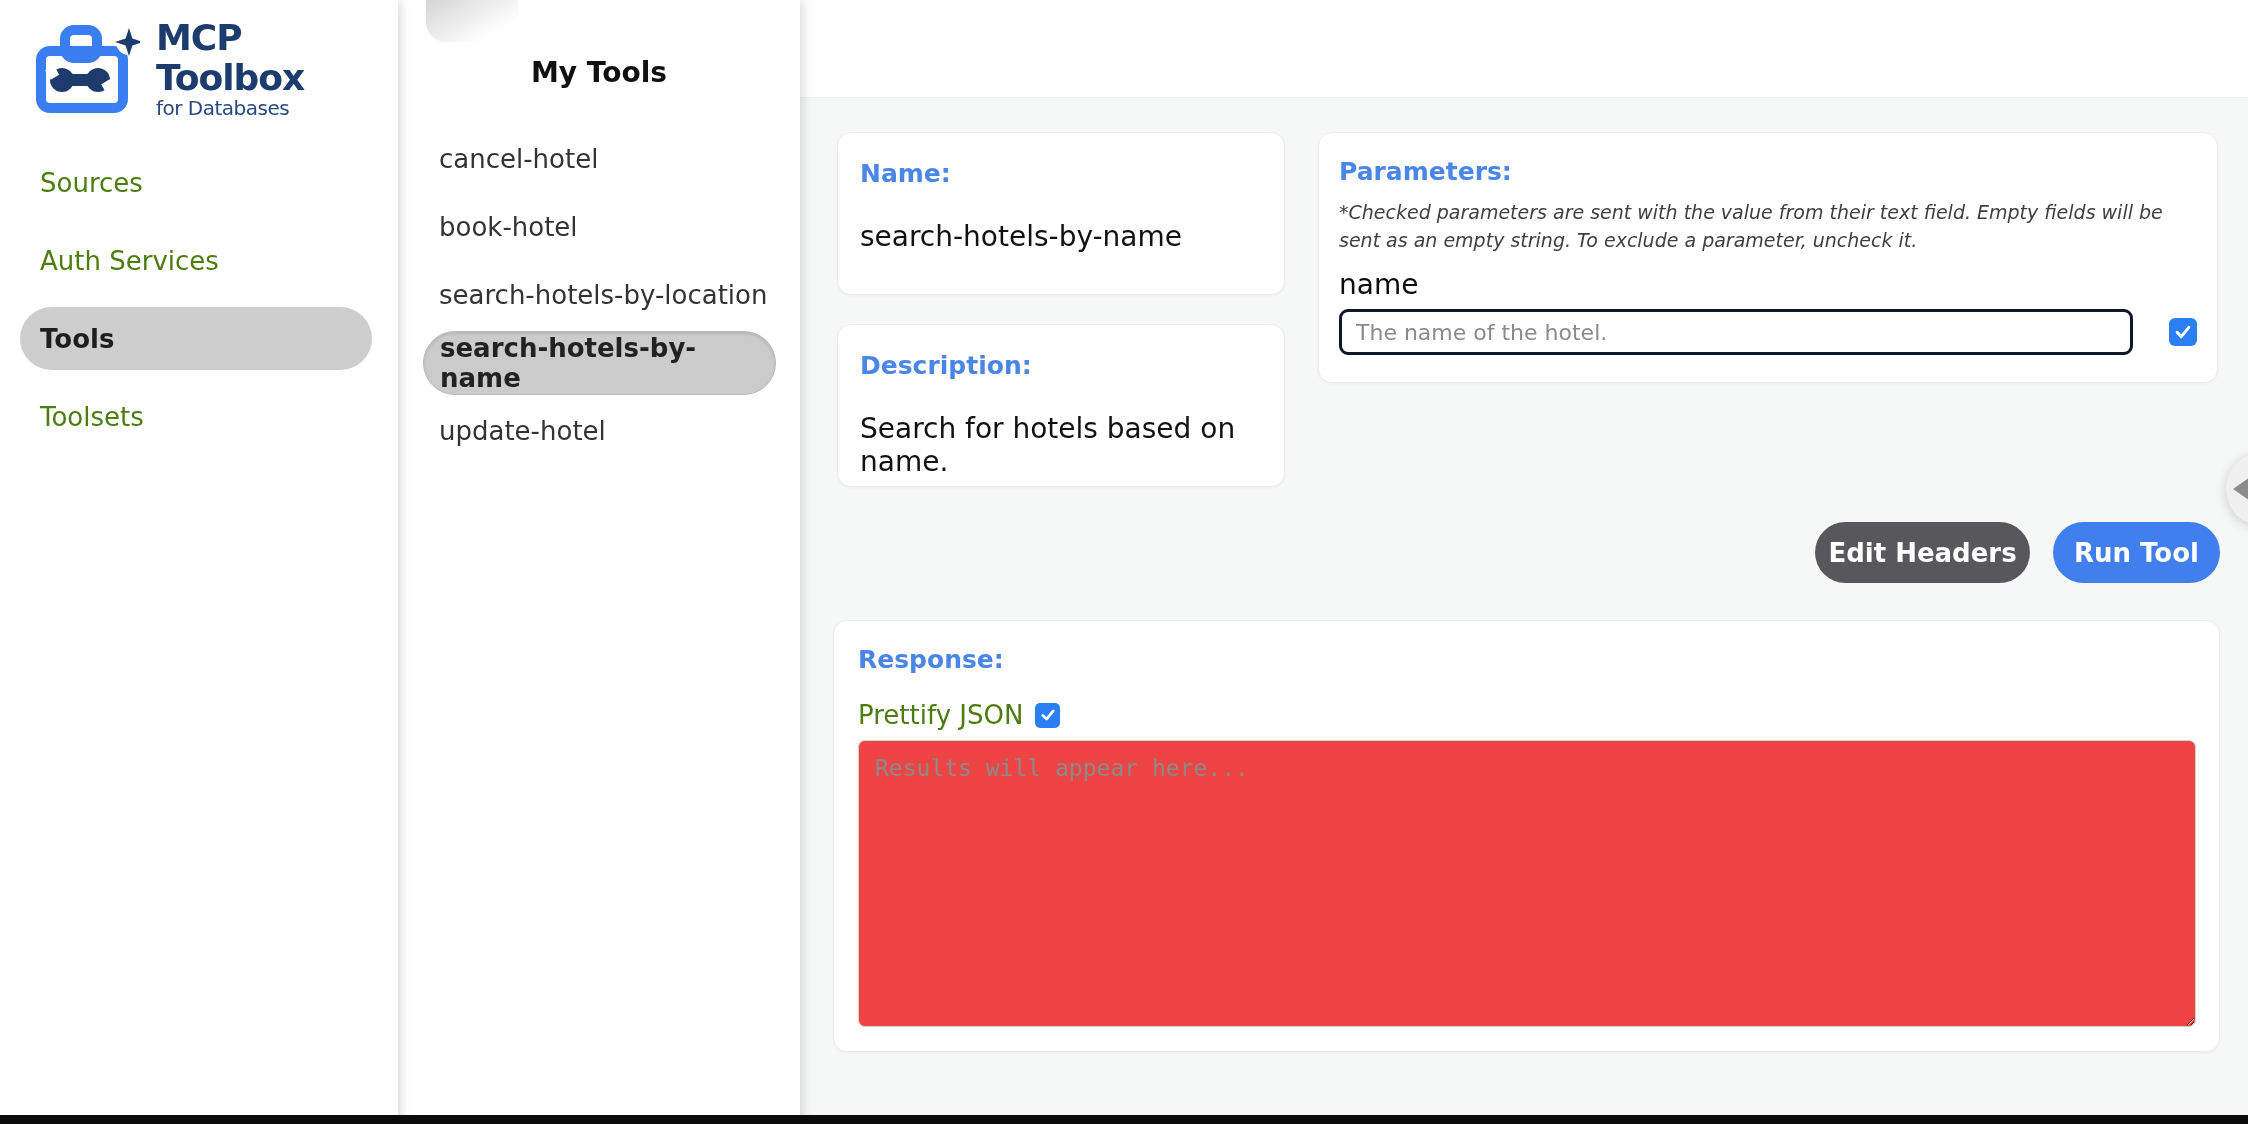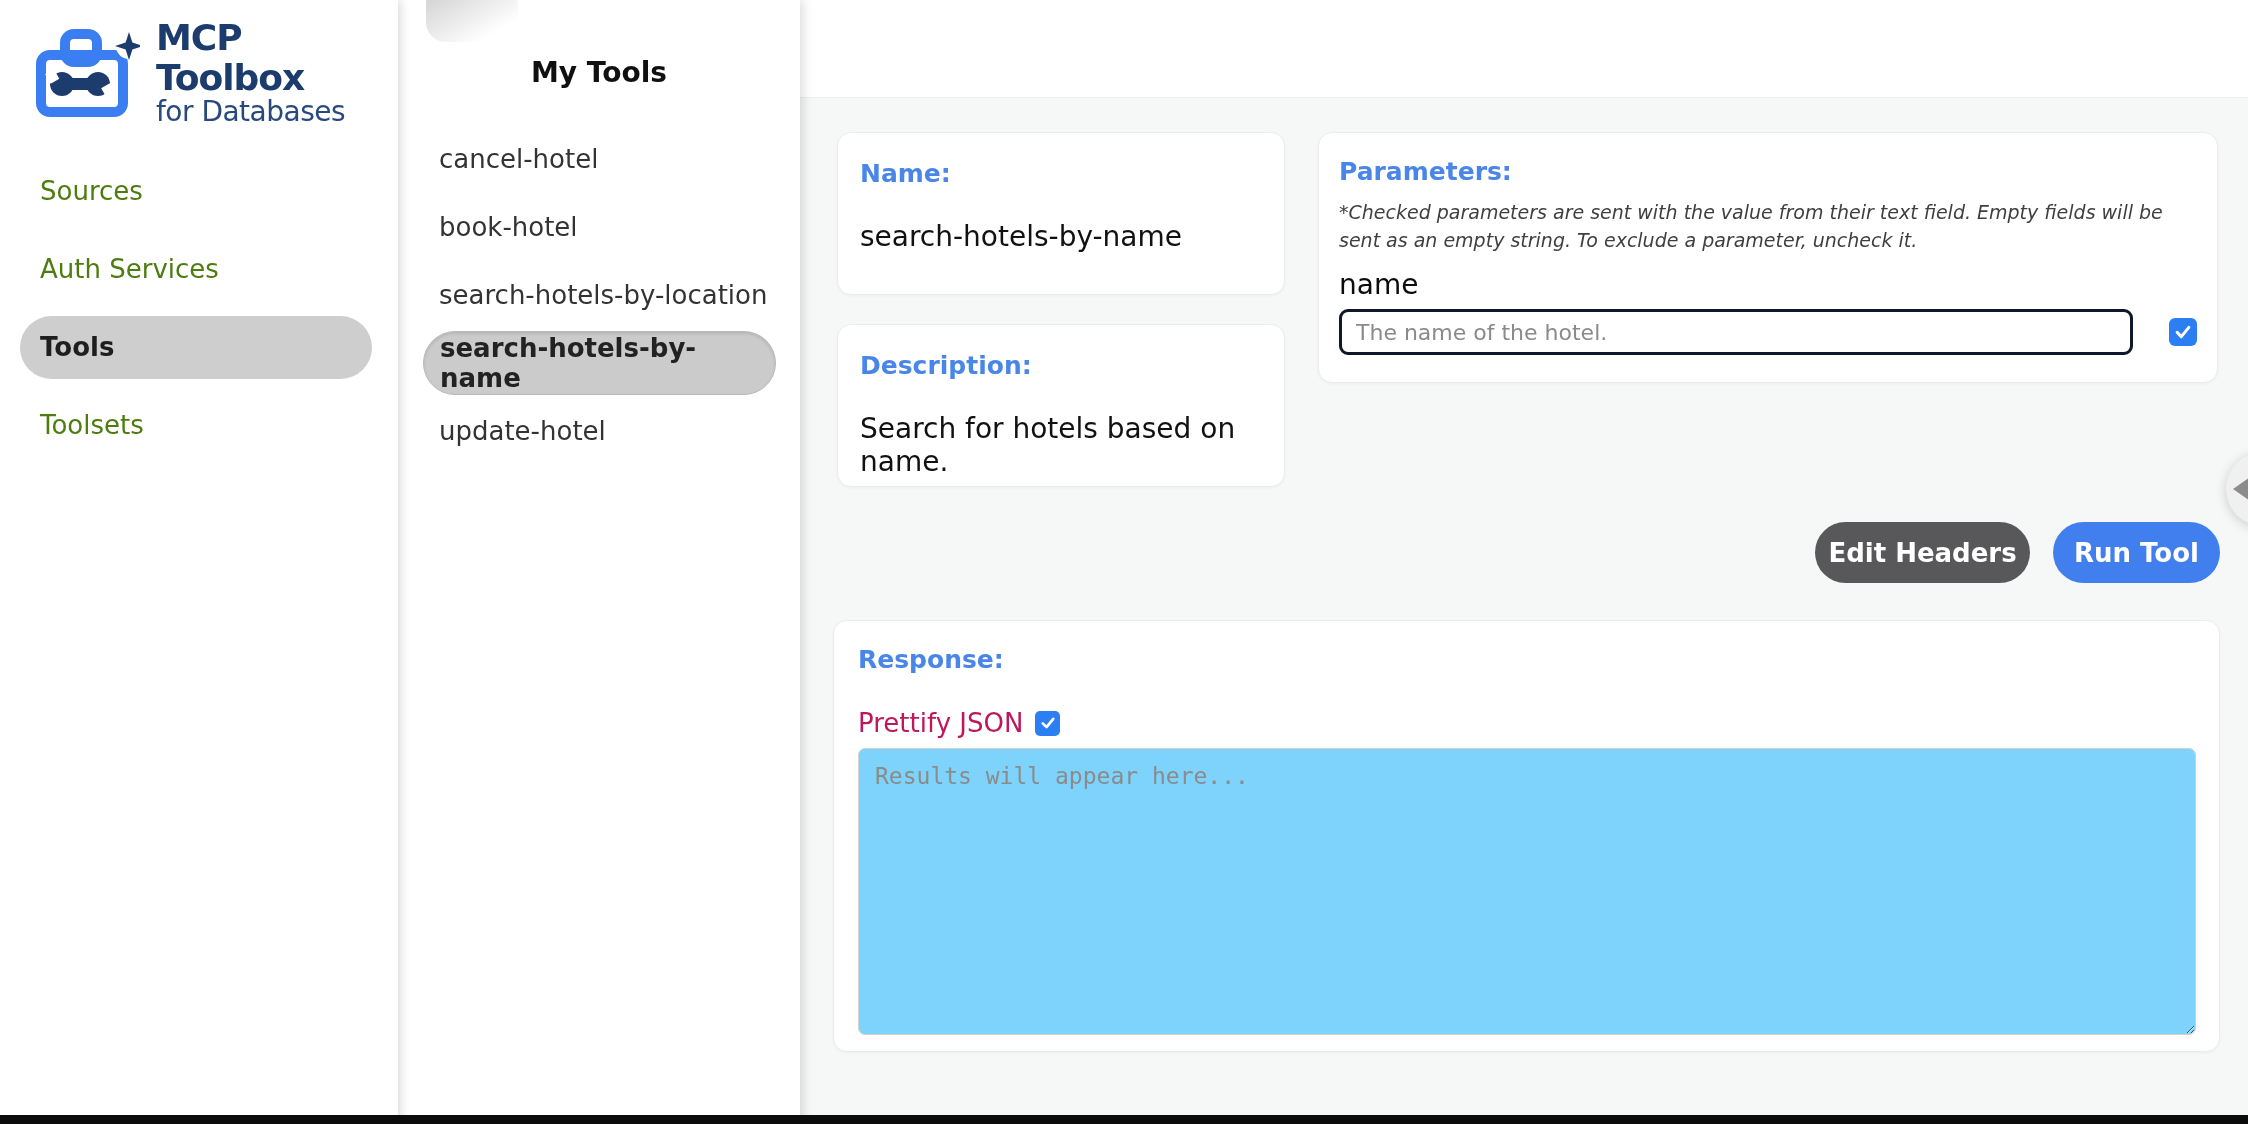--- a/index.html
+++ b/index.html
@@ -13,21 +13,21 @@
 
   
   .col1 {
     width:398px; height:100%; background:#ffffff; flex:none;
     position:relative; z-index:30;
     box-shadow:2px 0 10px rgba(0,0,0,0.16);
   }
   .logo { display:flex; align-items:center; gap:16px; padding:18px 0 0 34px; }
   .logo svg { width:106px; height:92px; flex:none; }
   .logo-text .t1 { font-size:36px; font-weight:800; color:#1d3c6e; letter-spacing:-1px; line-height:1.1; }
-  .logo-text .t2 { font-size:28px; font-weight:400; color:#27497e; letter-spacing:-0.5px; line-height:1.1; }
+  .logo-text .t2 { font-size:20px; font-weight:400; color:#27497e; letter-spacing:-0.5px; line-height:1.1; }
 
   .nav { margin-top:32px; }
   .nav-item {
     height:63px; display:flex; align-items:center;
     margin:0 26px 15px 20px; padding-left:20px;
     font-size:26px; color:#4d7c0f; border-radius:40px; cursor:pointer;
   }
   .nav-item.active { background:#cecece; font-weight:700; color:#1e1e1e; }
 
   
@@ -90,26 +90,26 @@
 
   .btn-row { position:absolute; top:522px; right:28px; display:flex; gap:23px; }
   .btn {
     height:61px; border:none; border-radius:34px;
     font-family:inherit; font-size:26px; font-weight:700; color:#ffffff; cursor:pointer;
   }
   .btn-dark { width:215px; background:#58585a; }
   .btn-blue { width:167px; background:#417fee; }
 
   .card-response { left:33px; top:620px; width:1387px; height:432px; padding:24px; }
-  .prettify-row { display:flex; align-items:center; margin-top:34px; font-size:26px; color:#be185d; }
+  .prettify-row { display:flex; align-items:center; margin-top:26px; font-size:26px; color:#4d7c0f; }
   .card-response textarea {
     margin-top:10px; width:1338px; height:287px;
     border:1px solid #d2d2d2; border-radius:7px; padding:14px 16px;
     font-family:"DejaVu Sans Mono","Liberation Mono",monospace;
-    font-size:23px; color:#333; resize:both; outline:none; background:#7dd3fc;
+    font-size:23px; color:#333; resize:both; outline:none; background:#ef4444;
   }
   .card-response textarea::placeholder { color:#8b8b8b; }
 
   
   .edge-toggle {
     position:absolute; left:2226px; top:452px; width:74px; height:74px;
     border-radius:50%; background:#f0f0f0;
     box-shadow:0 2px 12px rgba(0,0,0,0.18);
     z-index:40; display:flex; align-items:center; cursor:pointer;
   }

